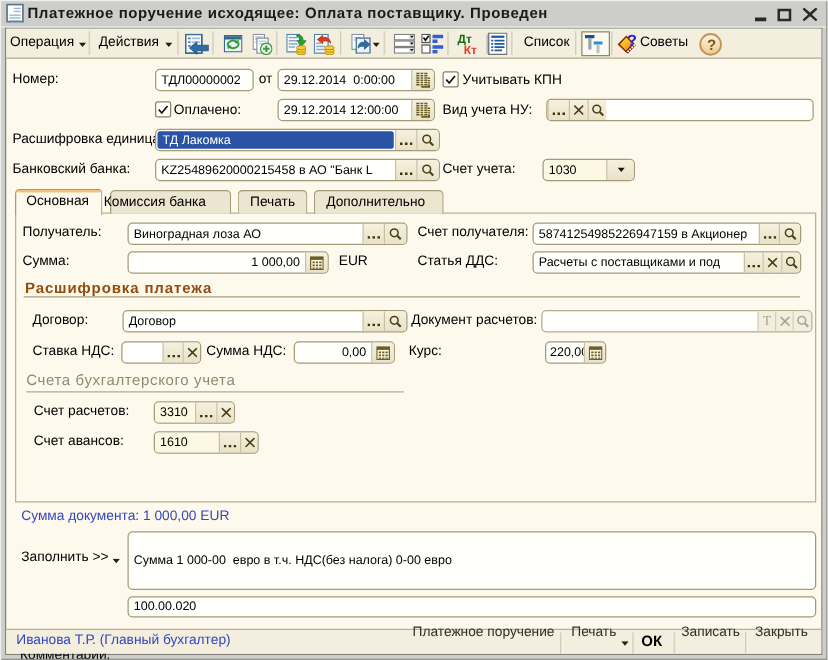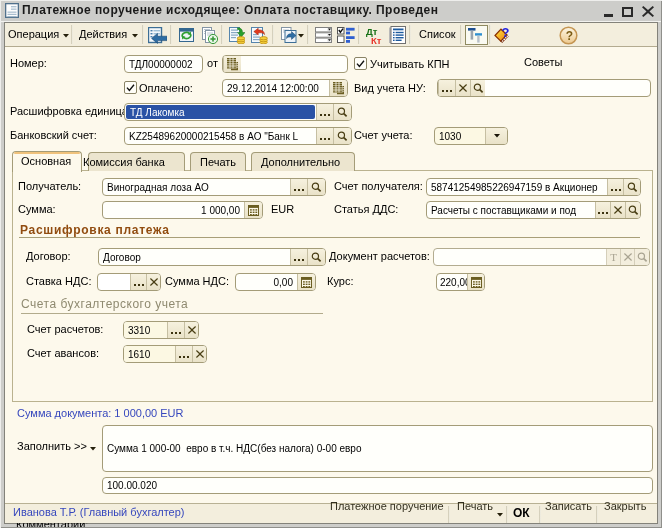--- a/index.html
+++ b/index.html
@@ -207,38 +207,39 @@
   <path d="M1 9.5 L7 3.2 L12.8 8.8 L6.8 15.2 Z" fill="url(#bk)" stroke="#8a3000" stroke-width="1.2"></path>
   <path d="M6.8 15.2 L12.8 8.8 L14.2 10.2 L8.2 16.6 Z" fill="#8a3208" stroke="#70280a" stroke-width="0.8"></path>
   <g fill="#ffffff">
     <circle cx="8.6" cy="15" r="0.8"></circle>
       <circle cx="10.2" cy="13.4" r="0.8"></circle>
     <circle cx="11.8" cy="11.8" r="0.8"></circle>
       <circle cx="13.3" cy="10.2" r="0.8"></circle>
   </g>
   <text x="7.6" y="11" font-family="Liberation Sans" font-size="13" font-weight="bold" fill="#2222e0">?</text>
 </svg>
-<div class="tbtxt" style="left:524px;margin-top:28px;">Советы</div>
+<div class="tbtxt" style="left:512px;">Советы</div>
 <svg class="abs" style="left:559px; top:26px;" width="19" height="19" viewBox="0 0 19 19">
   <defs>
       <linearGradient id="hg" x1="0" y1="0" x2="0" y2="1">
     <stop offset="0" stop-color="#fdf6e4"></stop>
         <stop offset="1" stop-color="#edc98e"></stop>
       </linearGradient>
     </defs>
   <circle cx="9.5" cy="9.5" r="8.3" fill="url(#hg)" stroke="#c49552" stroke-width="1.5"></circle>
   <text x="6.7" y="13.7" font-family="Liberation Sans" font-size="12" font-weight="bold" fill="#7c5c14">?</text>
 </svg>
 
 <div class="lbl" style="left:10px; top:57px;">Номер:</div>
 <div class="ctl" style="left:124px; top:55px; width:79px;">
     <div class="fld">ТДЛ00000002</div>
   </div>
 <div class="lbl" style="left:207px; top:57px;">от</div>
 <div class="ctl" style="left:222px; top:55px; width:126px;">
+  <div class="fld">29.12.2014&nbsp; 0:00:00</div>
   <div class="btn" style="width:18px;">
       <svg width="13" height="13" viewBox="0 0 13 13">
         <g fill="#6b5e22">
           <path d="M1 0 H10 V1.4 H1 Z M1 2 H10 V3.2 H1 Z M1 3.8 H10 V5 H1 Z M1 5.6 H10 V6.8 H1 Z M1 7.4 H10 V8.6 H1 Z M1 9.2 H10 V10.4 H1 Z"></path>
           <path d="M5 10.8 H12 V12.2 H5 Z M10.4 4 H12 V10.8 H10.4 Z"></path>
         </g>
         <path d="M4 0 V10.4 M7 0 V10.4" stroke="#fdf9ec" stroke-width="0.8"></path>
         <path d="M10.4 5.6 H12 M10.4 7.4 H12 M10.4 9.2 H12" stroke="#fdf9ec" stroke-width="0.7"></path>
       </svg>
     </div>
@@ -304,21 +305,21 @@
       </svg>
     </div>
   <div class="btn" style="width:18px;">
       <svg width="11" height="11" viewBox="0 0 11 11">
         <circle cx="4.4" cy="4.2" r="3.1" fill="none" stroke="#4a3f15" stroke-width="1.2"></circle>
         <line x1="6.8" y1="6.6" x2="9.6" y2="9.4" stroke="#4a3f15" stroke-width="1.7"></line>
       </svg>
     </div>
 </div>
 
-<div class="lbl" style="left:10px; top:129px;">Банковский счет:</div>
+<div class="lbl" style="left:10px; top:129px;">Банковский банка:</div>
 <div class="ctl" style="left:124px; top:127px; width:228px;">
   <div class="fld">KZ25489620000215458 в АО "Банк L</div>
   <div class="btn" style="width:17px;">
       <svg width="10" height="3" viewBox="0 0 10 3" style="margin-top:5px;">
         <g fill="#3c3310">
           <rect x="0" y="1" width="2" height="2"></rect>
           <rect x="4" y="1" width="2" height="2"></rect>
           <rect x="8" y="1" width="2" height="2"></rect>
         </g>
       </svg>
@@ -534,21 +535,21 @@
           <rect x="7.4" y="9" width="1.8" height="1"></rect>
         </g>
       </svg>
     </div>
 </div>
 
 <div class="lbl" style="left:21px; top:298px; font-size:12px; letter-spacing:0.5px; color:#8f8a70;">Счета бухгалтерского учета</div>
 <div class="hline" style="left:21px; top:313px; width:302px; background:#b2ab8c;"></div>
 
 <div class="lbl" style="left:27px; top:323px;">Счет расчетов:</div>
-<div class="ctl" style="left:123px; top:321px; width:76px;">
+<div class="ctl" style="left:123px; top:321px; width:65px;">
   <div class="fld" style="background:#fcf8e3;">3310</div>
   <div class="btn" style="width:17px;">
       <svg width="10" height="3" viewBox="0 0 10 3" style="margin-top:5px;">
         <g fill="#3c3310">
           <rect x="0" y="1" width="2" height="2"></rect>
           <rect x="4" y="1" width="2" height="2"></rect>
           <rect x="8" y="1" width="2" height="2"></rect>
         </g>
       </svg>
     </div>

